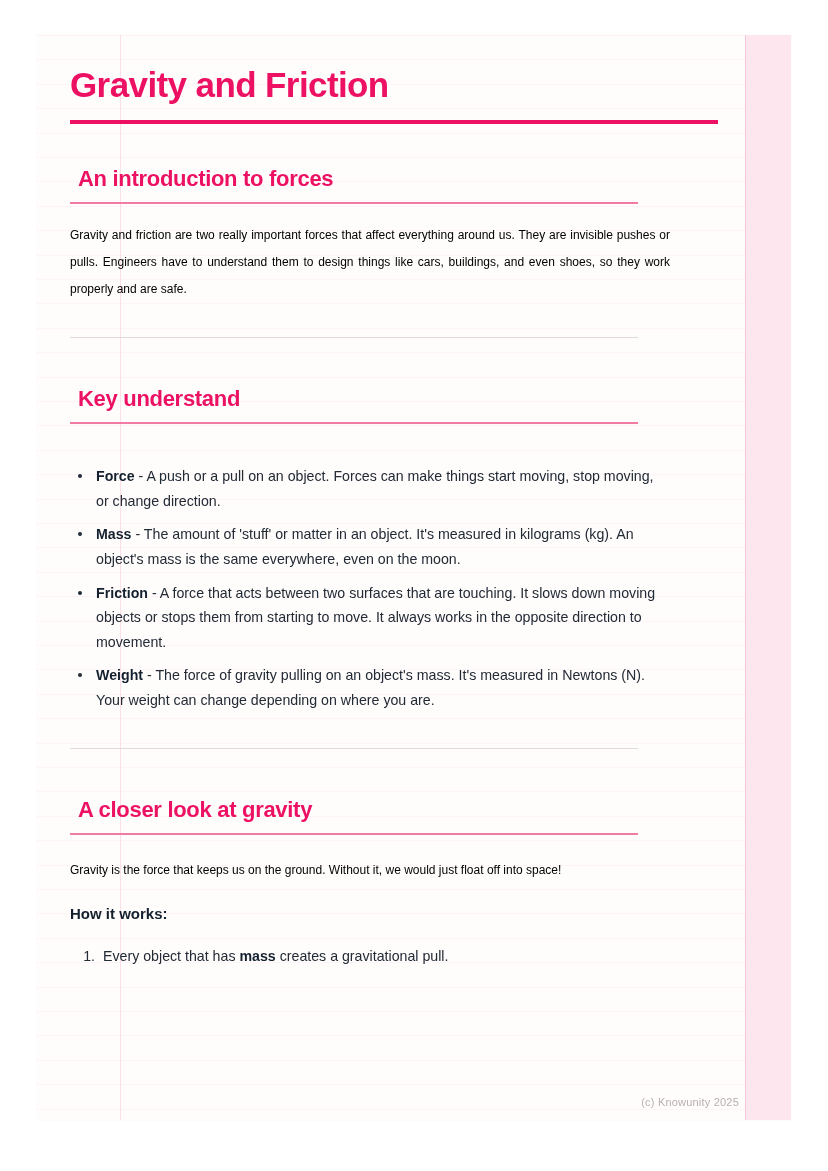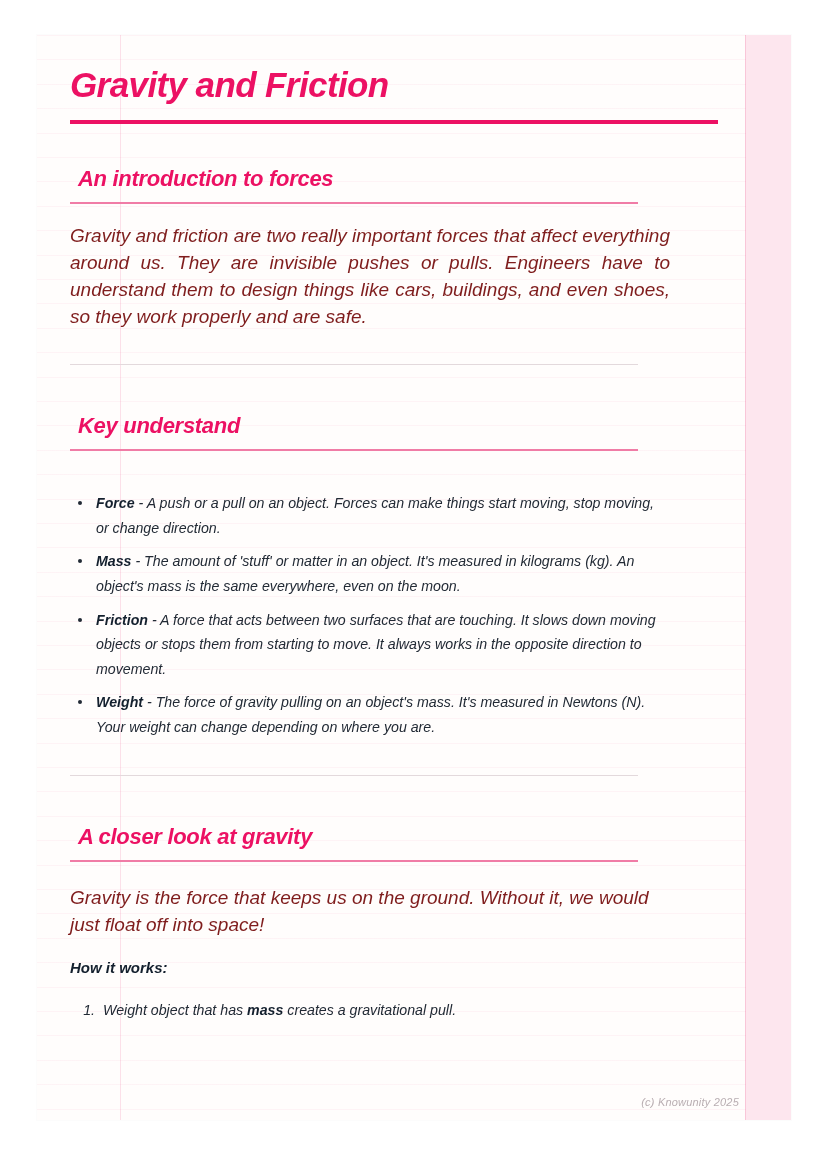--- a/index.html
+++ b/index.html
@@ -13,21 +13,20 @@
     font-family: "Liberation Sans", sans-serif;
     -webkit-font-smoothing: antialiased;
   }
 
   #page {
     position: relative;
     width: 828px;
     height: 1171px;
     background: #ffffff;
     overflow: hidden;
-    font-style: italic;
   }
 
   
   #sheet {
     position: absolute;
     left: 37px;
     top: 35px;
     width: 754px;
     height: 1085px;
     background: #fffdfc;
@@ -113,23 +112,23 @@
     letter-spacing: -0.3px;
   }
   .section-rule {
     height: 2px;
     background: #f07ca6;
     margin-top: 10px;
     width: 568px;
   }
 
   p.body-text {
-    font-size: 19px;
+    font-size: 12px;
     line-height: 27px;
-    color: #7f1d1d;
+    color: #000000;
     margin: 0;
   }
   p.justified {
     text-align: justify;
   }
 
   .divider {
     height: 1px;
     background: #e3d9dc;
     width: 568px;
@@ -262,21 +261,21 @@
 
       <p class="body-text">Gravity is the force that keeps us on the ground. Without it, we would just float off into space!</p>
 
       <div class="sp-18"></div>
 
       <div class="label-bold">How it works:</div>
 
       <div class="sp-18"></div>
 
       <ol class="steps">
-        <li><span>Weight object that has </span><b>mass</b><span> creates a gravitational pull.</span></li>
+        <li><span>Every object that has </span><b>mass</b><span> creates a gravitational pull.</span></li>
       </ol>
 
     </div>
 
     <div id="watermark">(c) Knowunity 2025</div>
   </div>
 
 </div>
 
 </body></html>

